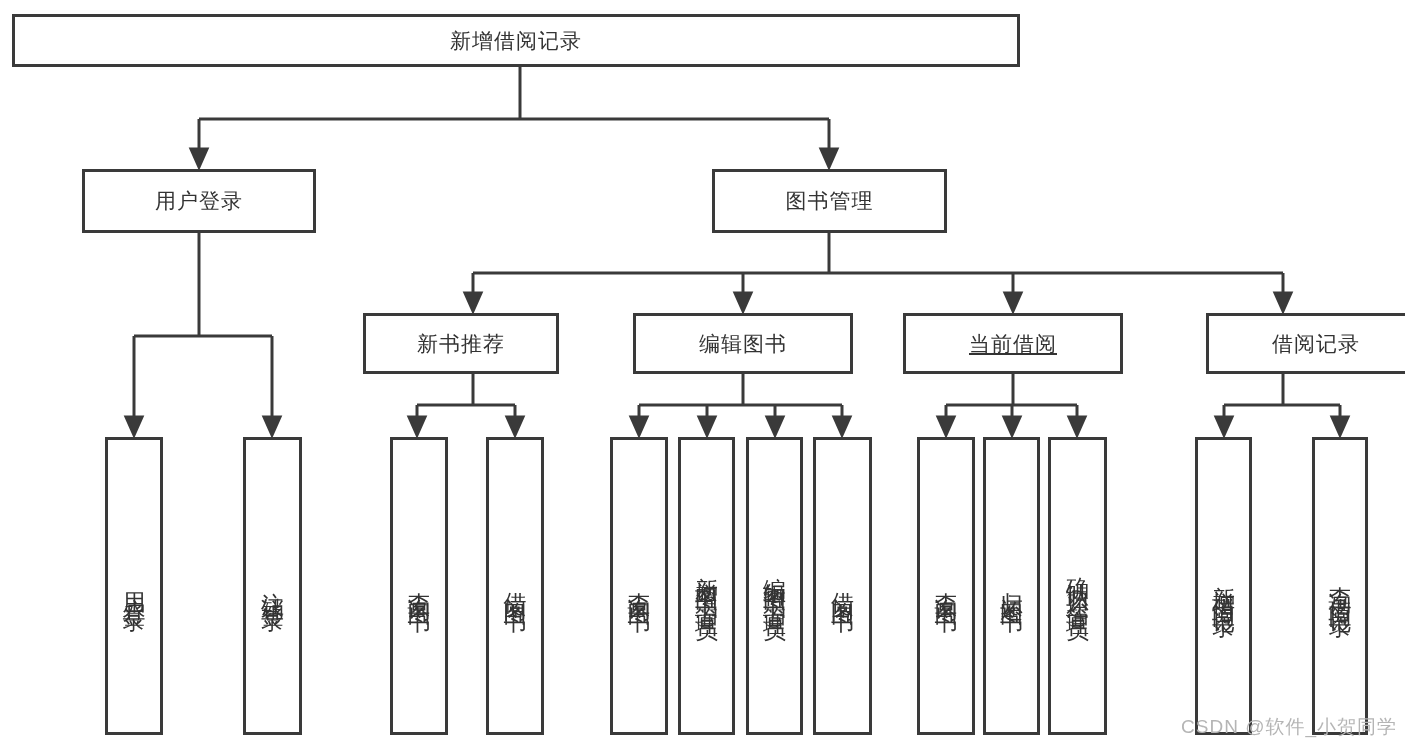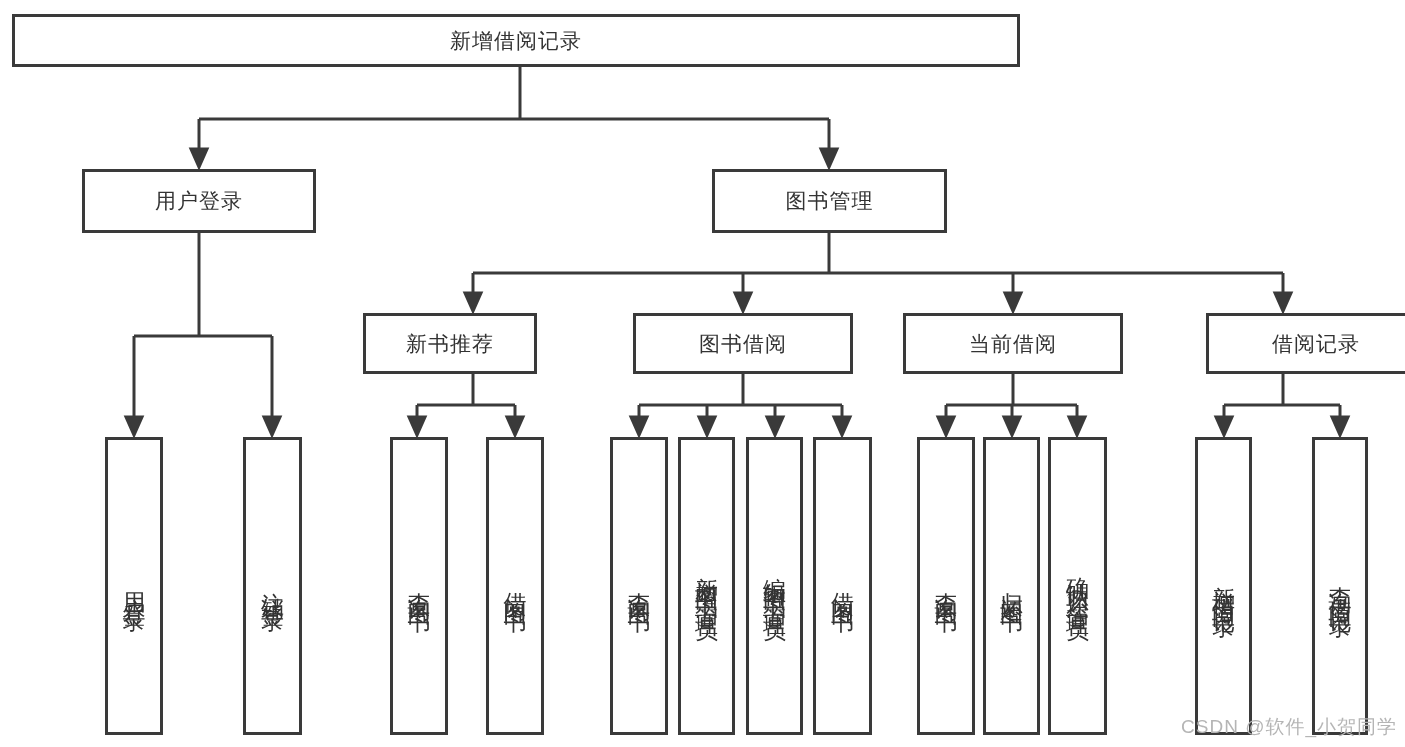--- a/index.html
+++ b/index.html
@@ -125,27 +125,27 @@
     <span>新增借阅记录</span>
   </div>
 
   <div class="node h" style="left:82px; top:169px; width:234px; height:64px;">
     <span>用户登录</span>
   </div>
   <div class="node h" style="left:712px; top:169px; width:235px; height:64px;">
     <span>图书管理</span>
   </div>
 
-  <div class="node h" style="left:363px; top:313px; width:174px; height:61px;">
+  <div class="node h" style="left:363px; top:313px; width:196px; height:61px;">
     <span>新书推荐</span>
   </div>
   <div class="node h" style="left:633px; top:313px; width:220px; height:61px;">
-    <span>图书借阅</span>
+    <span>编辑图书</span>
   </div>
-  <div class="node h" style="left:903px; top:313px; width:220px; height:61px;">
+  <div class="node h" style="left:903px; top:313px; width:220px; height:61px;text-decoration:underline;">
     <span>当前借阅</span>
   </div>
   <div class="node h" style="left:1173px; top:313px; width:220px; height:61px;margin-left:33px;">
     <span>借阅记录</span>
   </div>
 
   <div class="node v" style="left:105px; top:437px; width:58px; height:298px;">
     <span>用户登录</span>
   </div>
   <div class="node v" style="left:243px; top:437px; width:59px; height:298px;">

